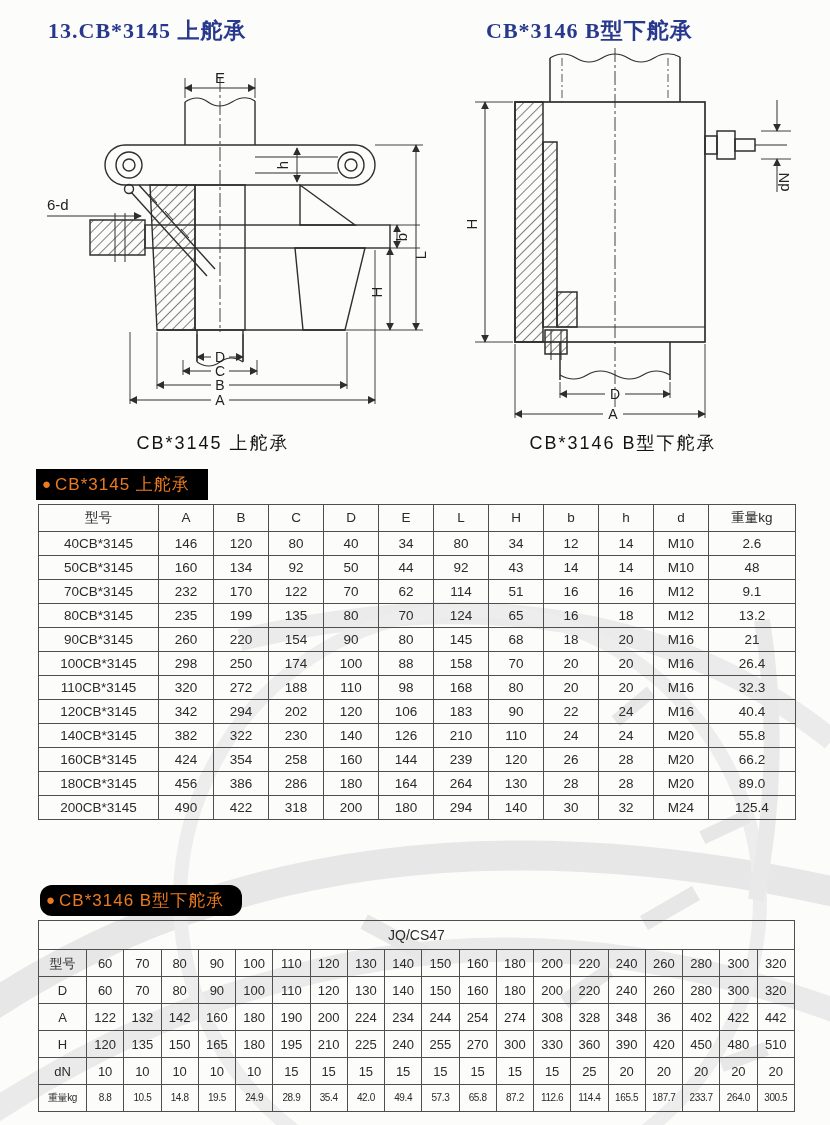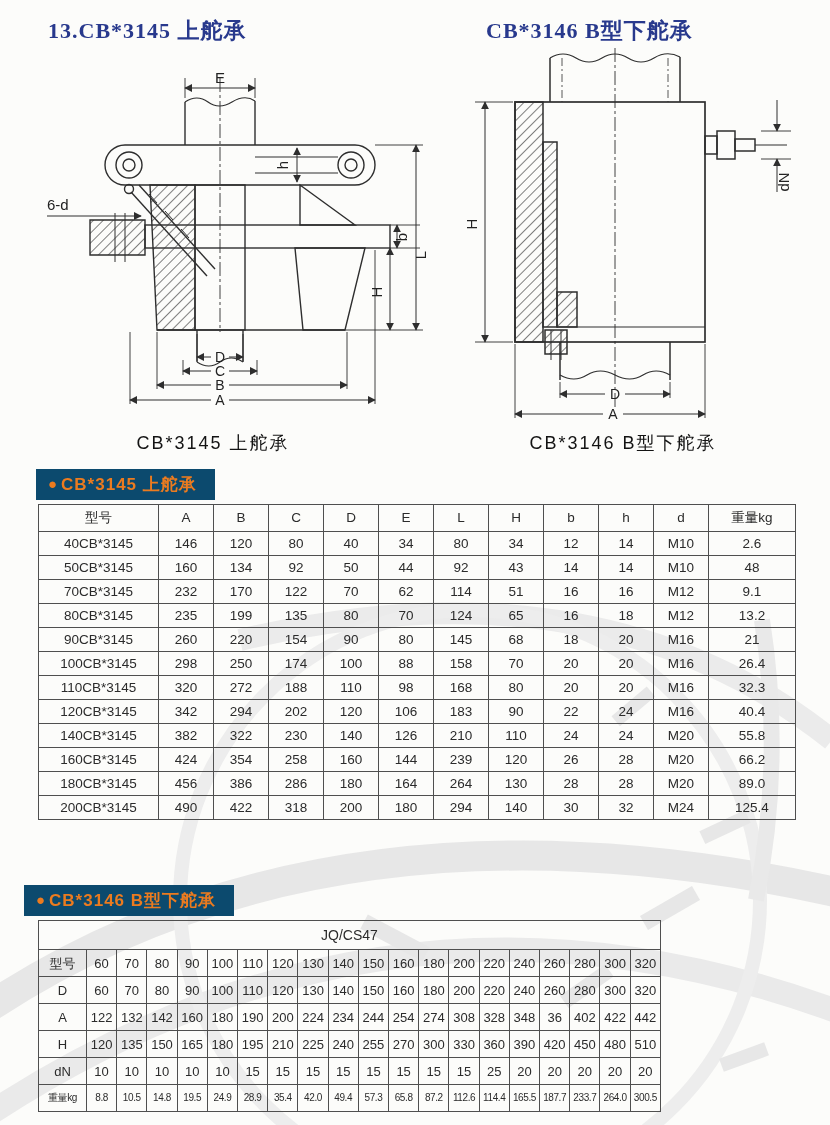--- a/index.html
+++ b/index.html
@@ -16,34 +16,34 @@
     font-size:22px;color:#28398d;letter-spacing:1px;white-space:nowrap;
   }
   .title-left{left:48px;top:16px;}
   .title-right{left:486px;top:16px;}
   .caption{
     font-size:18px;color:#131313;letter-spacing:2px;text-align:center;white-space:nowrap;
   }
   .caption1{left:88px;top:431px;width:250px;}
   .caption2{left:478px;top:431px;width:290px;}
   .sec{
-    background:#0c4a6e;color:#ec7b1f;font-weight:700;font-size:17px;
-    padding:4px 18px 4px 12px;letter-spacing:1px;white-space:nowrap;
+    background:#000000;color:#ec7b1f;font-weight:400;font-size:17px;
+    padding:4px 18px 4px 6px;letter-spacing:1px;white-space:nowrap;
   }
   .sec .bullet{font-size:15px;margin-right:3px;position:relative;top:-1px;}
   .sec1{left:36px;top:469px;}
-  .sec2{left:24px;top:885px;}
+  .sec2{left:40px;top:885px;border-radius:12px;}
   table{border-collapse:collapse;table-layout:fixed;background:transparent;}
   .t1{left:38px;top:504px;width:757px;font-size:13.5px;color:#2b2b2b;}
   .t1 th,.t1 td{
     border:1px solid #4f4f4f;text-align:center;padding:0;height:23px;
     font-weight:400;line-height:1;overflow:hidden;white-space:nowrap;
   }
   .t1 thead th{height:26px;}
-  .t2{left:38px;top:920px;width:623px;font-size:13px;color:#2b2b2b;}
+  .t2{left:38px;top:920px;width:757px;font-size:13px;color:#2b2b2b;}
   .t2 th,.t2 td{
     border:1px solid #4f4f4f;text-align:center;padding:0;height:26px;
     font-weight:400;line-height:1;overflow:hidden;white-space:nowrap;
   }
   .t2 thead th{height:28px;font-size:14px;}
   .t2 tbody tr:last-child td{font-size:10px;letter-spacing:-0.4px;}
   svg text{font-family:"Liberation Sans",sans-serif;fill:#222;}
 </style>
 </head>
 <body>

